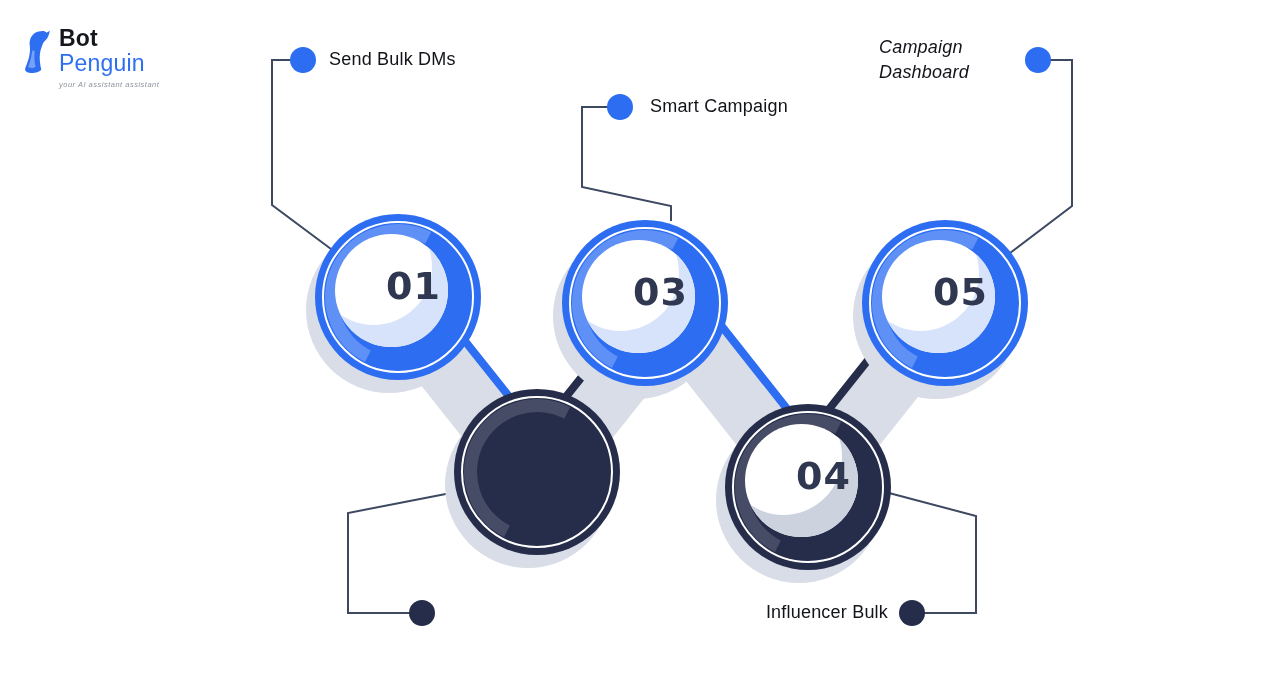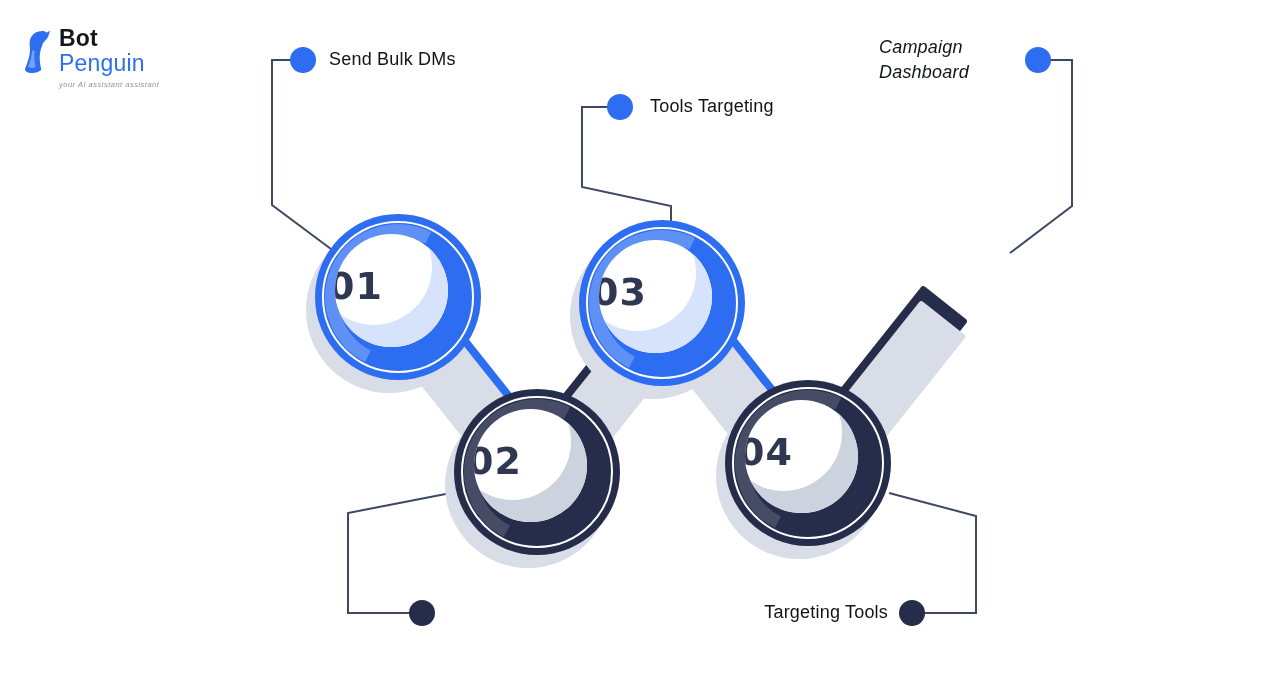--- a/index.html
+++ b/index.html
@@ -32,21 +32,21 @@
           box-shadow:-9px 13px 0 var(--shadow,#d9dde7); }
   .node.blue { background:var(--blue,#2c6df2); }
   .node.navy { background:var(--navy,#262d4a); }
   .ring-hl { position:absolute; inset:10px; border-radius:50%;
              border:13px solid transparent; transform:rotate(-18deg); }
   .node.blue .ring-hl { border-top-color:rgba(255,255,255,.24); border-left-color:rgba(255,255,255,.24); }
   .node.navy .ring-hl { border-top-color:rgba(255,255,255,.15); border-left-color:rgba(255,255,255,.15); }
   .ring-line { position:absolute; inset:7px; border-radius:50%; border:2px solid #fff; }
   .inner { position:absolute; left:20px; top:20px; right:33px; bottom:33px;
            background:#fff; border-radius:50%; overflow:hidden;
-           display:flex; align-items:center; justify-content:flex-start; }
+           display:flex; align-items:center; justify-content:flex-end; }
   .node.blue .inner::after { content:""; position:absolute; inset:-2px; border-radius:50%;
            box-shadow:inset -18px -24px 0 var(--pale_blue,#d7e3fb); }
   .node.navy .inner::after { content:""; position:absolute; inset:-2px; border-radius:50%;
            box-shadow:inset -18px -24px 0 var(--pale_gray,#ccd2de); }
   .num { font-family:"DejaVu Sans", sans-serif; font-size:38px; font-weight:bold;
          color:var(--number,#2f3850); letter-spacing:1px; transform:translate(-7px,-5px); z-index:1; }
 
   
   .labels { position:absolute; inset:0; z-index:4; }
   .dot { position:absolute; width:26px; height:26px; border-radius:50%; }
@@ -94,46 +94,50 @@
     <div class="node blue" style="left:315px; top:214px;">
       <div class="ring-hl"></div>
       <div class="ring-line"></div>
       <div class="inner">
         <span class="num">01</span>
       </div>
     </div>
     <div class="node navy" style="left:454px; top:389px;">
       <div class="ring-hl"></div>
       <div class="ring-line"></div>
-      <div class="inner">
-        <span class="num">02</span>
-      </div>
     </div>
-    <div class="node blue" style="left:579px; top:220px;">
+    <div class="node blue" style="left:562px; top:220px;">
       <div class="ring-hl"></div>
       <div class="ring-line"></div>
       <div class="inner">
         <span class="num">03</span>
       </div>
     </div>
-    <div class="node navy" style="left:725px; top:380px;">
+    <div class="node navy" style="left:725px; top:404px;">
       <div class="ring-hl"></div>
       <div class="ring-line"></div>
       <div class="inner">
         <span class="num">04</span>
+      </div>
+    </div>
+    <div class="node blue" style="left:862px; top:220px;">
+      <div class="ring-hl"></div>
+      <div class="ring-line"></div>
+      <div class="inner">
+        <span class="num">05</span>
       </div>
     </div>
   </div>
 
   <div class="labels">
     <div class="dot blue" style="left:290px; top:47px;"></div>
     <div class="dot blue" style="left:607px; top:94px;"></div>
     <div class="dot blue" style="left:1025px; top:47px;"></div>
     <div class="dot navy" style="left:409px; top:600px;"></div>
     <div class="dot navy" style="left:899px; top:600px;"></div>
 
     <div class="lbl" style="left:329px; top:47px;">Send Bulk DMs</div>
-    <div class="lbl" style="left:650px; top:94px;">Tools Targeting</div>
+    <div class="lbl" style="left:650px; top:94px;">Smart Campaign</div>
     <div class="lbl center" style="left:879px; top:35px; width:138px;">Campaign Dashboard</div>
-    <div class="lbl right" style="left:728px; top:600px; width:160px;">Targeting Tools</div>
+    <div class="lbl right" style="left:728px; top:600px; width:160px;">Influencer Bulk</div>
   </div>
 
 </div>
 
 </body></html>

